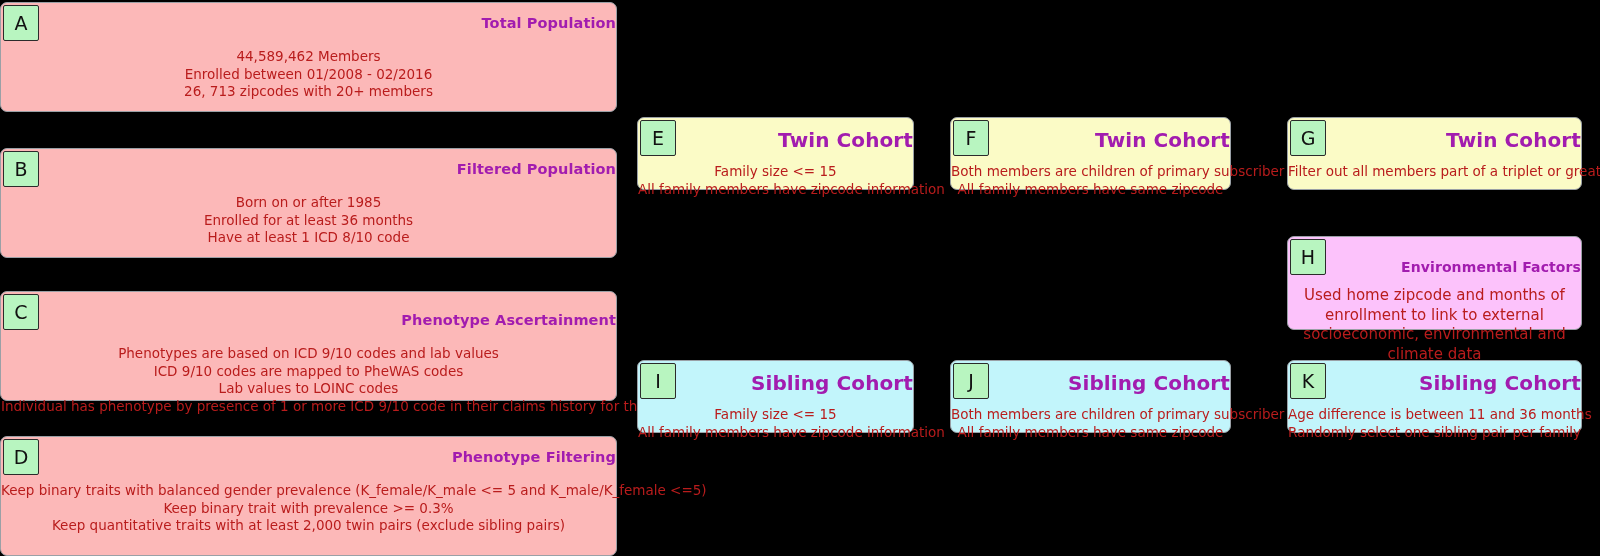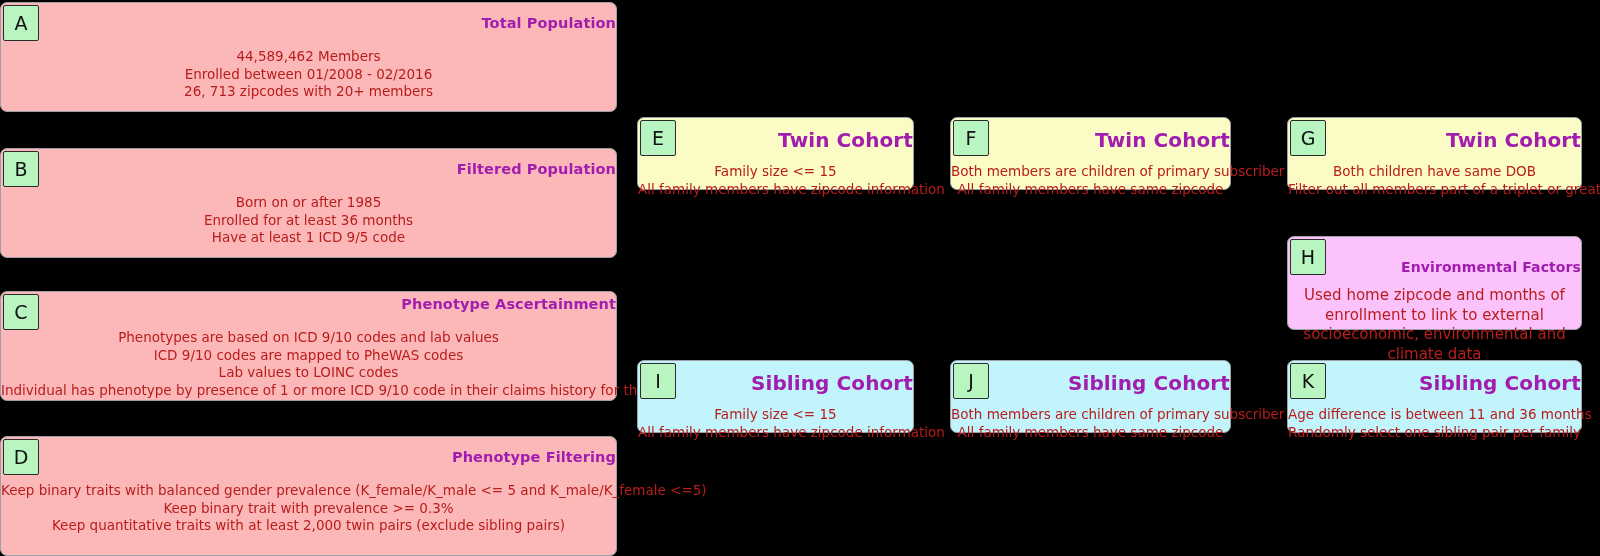--- a/index.html
+++ b/index.html
@@ -83,21 +83,21 @@
   #panel-B { left: 0px;  top: 148px; width: 617px; height: 110px; }
   #panel-C { left: 0px;  top: 291px; width: 617px; height: 110px; }
   #panel-D { left: 0px;  top: 436px; width: 617px; height: 120px; }
 
   #panel-A .panel-title { padding-top: 12px; }
   #panel-A .panel-body  { padding-top: 17px; }
 
   #panel-B .panel-title { padding-top: 12px; margin-left: 43px; }
   #panel-B .panel-body  { padding-top: 17px; }
 
-  #panel-C .panel-title { padding-top: 4px; }
+  #panel-C .panel-title { padding-top: 20px; }
   #panel-C .panel-body  { padding-top: 17px; }
 
   #panel-D .panel-title { padding-top: 12px; }
   #panel-D .panel-body  { padding-top: 17px; }
 
   
   #panel-E { left: 637px;  top: 117px; width: 277px; height: 73px; }
   #panel-F { left: 950px;  top: 117px; width: 281px; height: 73px; }
   #panel-G { left: 1287px; top: 117px; width: 295px; height: 73px; }
 
@@ -130,21 +130,21 @@
       <span class="line">26, 713 zipcodes with 20+ members</span>
     </div>
   </div>
 
   <div class="panel pink" id="panel-B">
     <div class="badge">B</div>
     <div class="panel-title">Filtered Population</div>
     <div class="panel-body">
       <span class="line">Born on or after 1985</span>
       <span class="line">Enrolled for at least 36 months</span>
-      <span class="line">Have at least 1 ICD 9/5 code</span>
+      <span class="line">Have at least 1 ICD 8/10 code</span>
     </div>
   </div>
 
   <div class="panel pink" id="panel-C">
     <div class="badge">C</div>
     <div class="panel-title">Phenotype Ascertainment</div>
     <div class="panel-body">
       <span class="line">Phenotypes are based on ICD 9/10 codes and lab values</span>
       <span class="line">ICD 9/10 codes are mapped to PheWAS codes</span>
       <span class="line">Lab values to LOINC codes</span>
@@ -177,21 +177,20 @@
     <div class="panel-body">
       <span class="line">Both members are children of primary subscriber</span>
       <span class="line">All family members have same zipcode</span>
     </div>
   </div>
 
   <div class="panel yellow small" id="panel-G">
     <div class="badge">G</div>
     <div class="panel-title">Twin Cohort</div>
     <div class="panel-body">
-      <span class="line">Both children have same DOB</span>
       <span class="line">Filter out all members part of a triplet or greater</span>
     </div>
   </div>
 
   <div class="panel violet" id="panel-H">
     <div class="badge">H</div>
     <div class="panel-title">Environmental Factors</div>
     <div class="panel-body">Used home zipcode and months of enrollment to link to external socioeconomic, environmental and climate data</div>
   </div>
 

